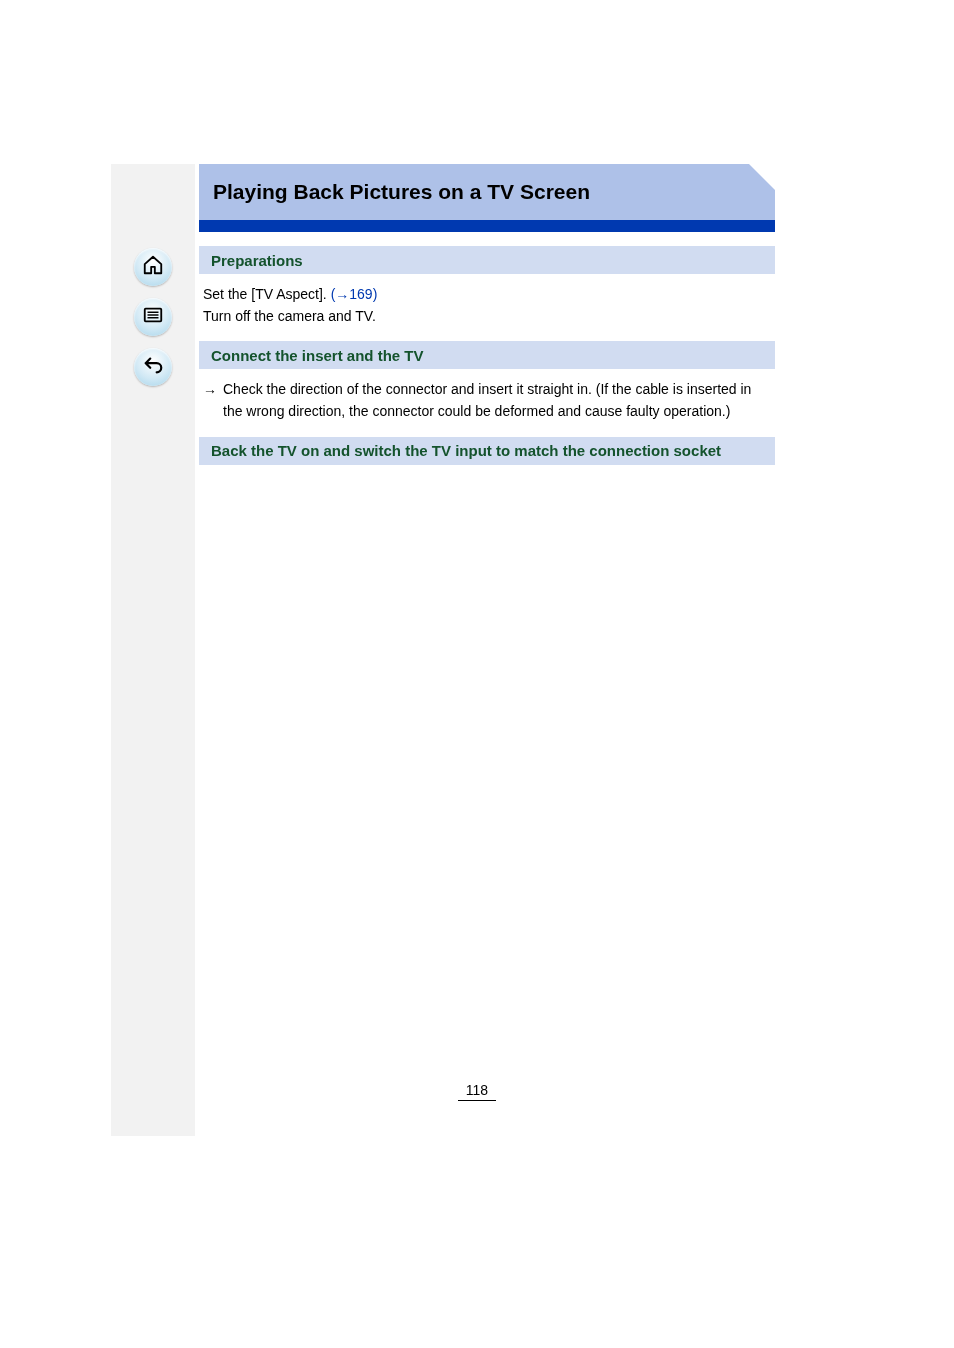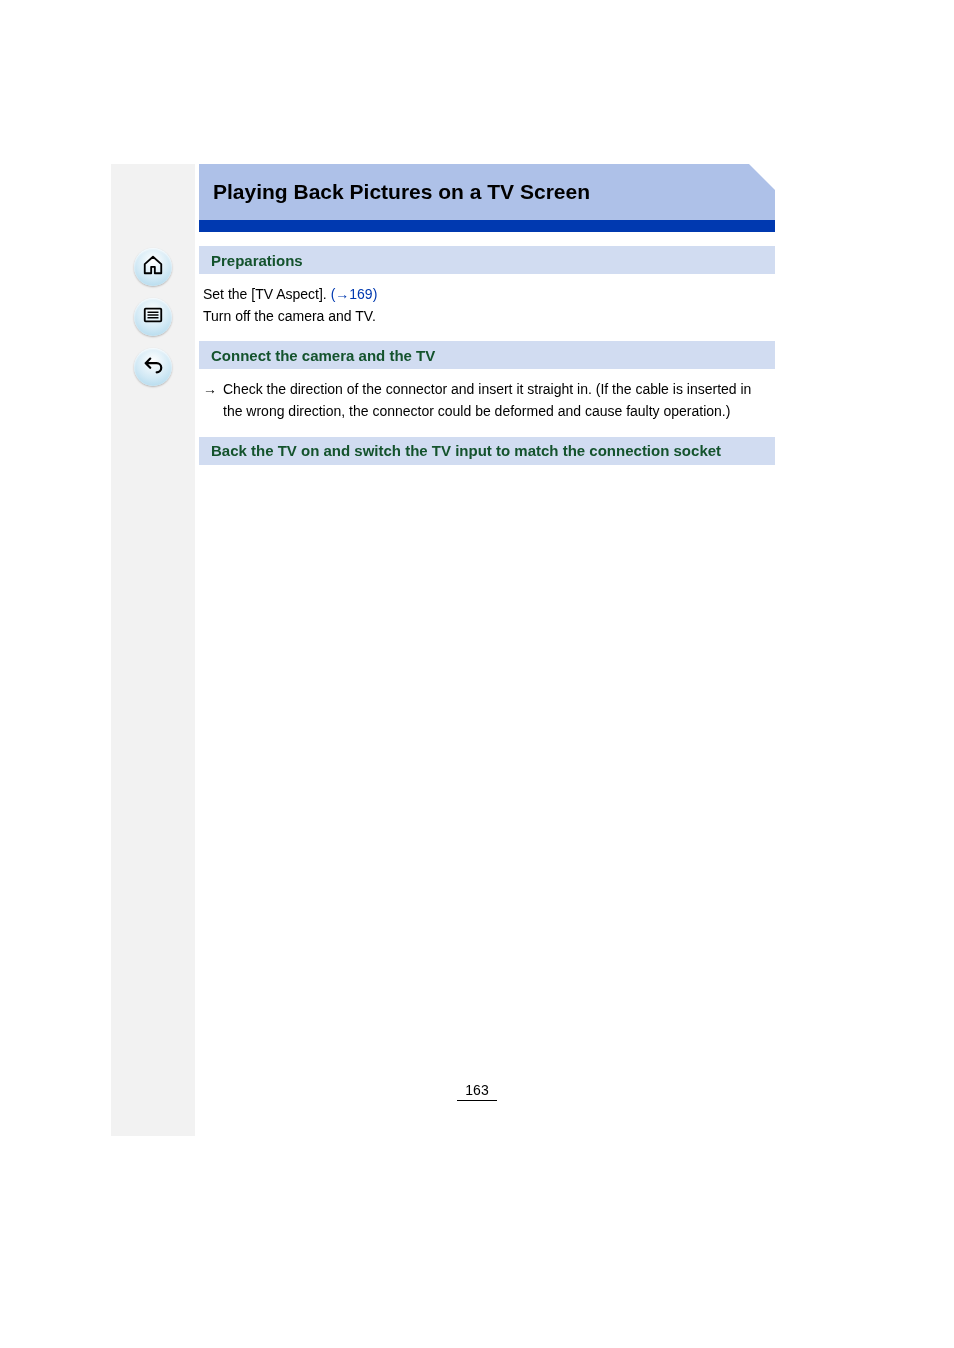--- a/index.html
+++ b/index.html
@@ -146,21 +146,21 @@
     </div>
 
     <div class="section-header">
       <span>Preparations</span>
     </div>
     <div class="section-body">
       <span>Set the [TV Aspect]. <a style="color:#0039b0;text-decoration:none;">(→<span>169</span>)</a><br>Turn off the camera and TV.</span>
     </div>
 
     <div class="section-header">
-      <span>Connect the camera and the TV</span>
+      <span>Connect the insert and the TV</span>
     </div>
     <div class="section-body">
       <div class="arrow-row">
         <span class="arrow-sym">→</span>
         <span class="arrow-text">Check the direction of the connector and insert it straight in. (If the cable is inserted in the wrong direction, the connector could be deformed and cause faulty operation.)</span>
       </div>
     </div>
 
     <div class="section-header">
       <span>Back the TV on and switch the TV input to match the connection socket</span>
@@ -169,16 +169,16 @@
       <span></span>
     </div>
 
     <div class="section-body">
       <span></span>
     </div>
 
   </div>
 
   <div class="page-number">
-    <span class="num">163</span>
+    <span class="num">118</span>
   </div>
 
 </div>
 
 </body></html>

